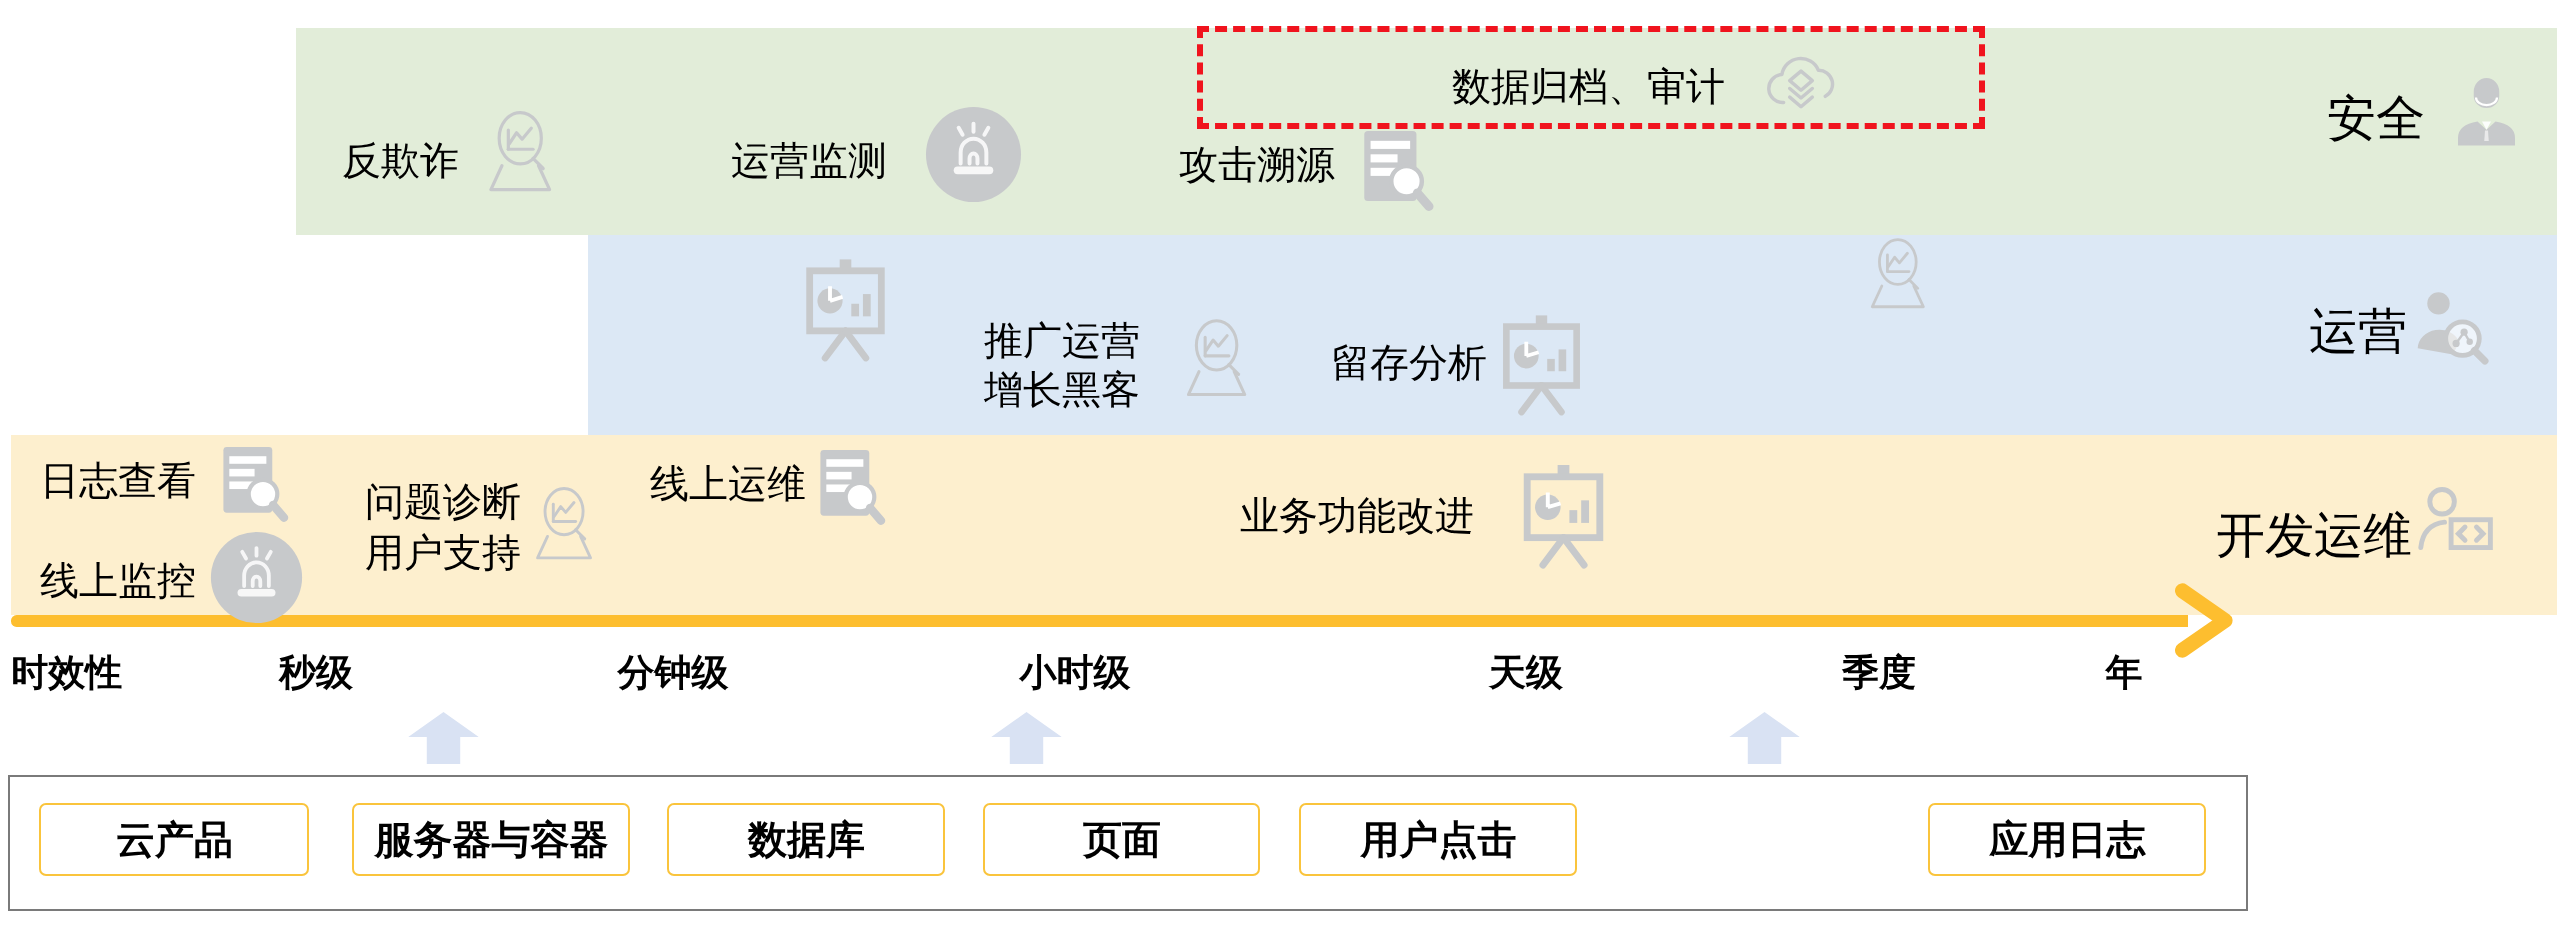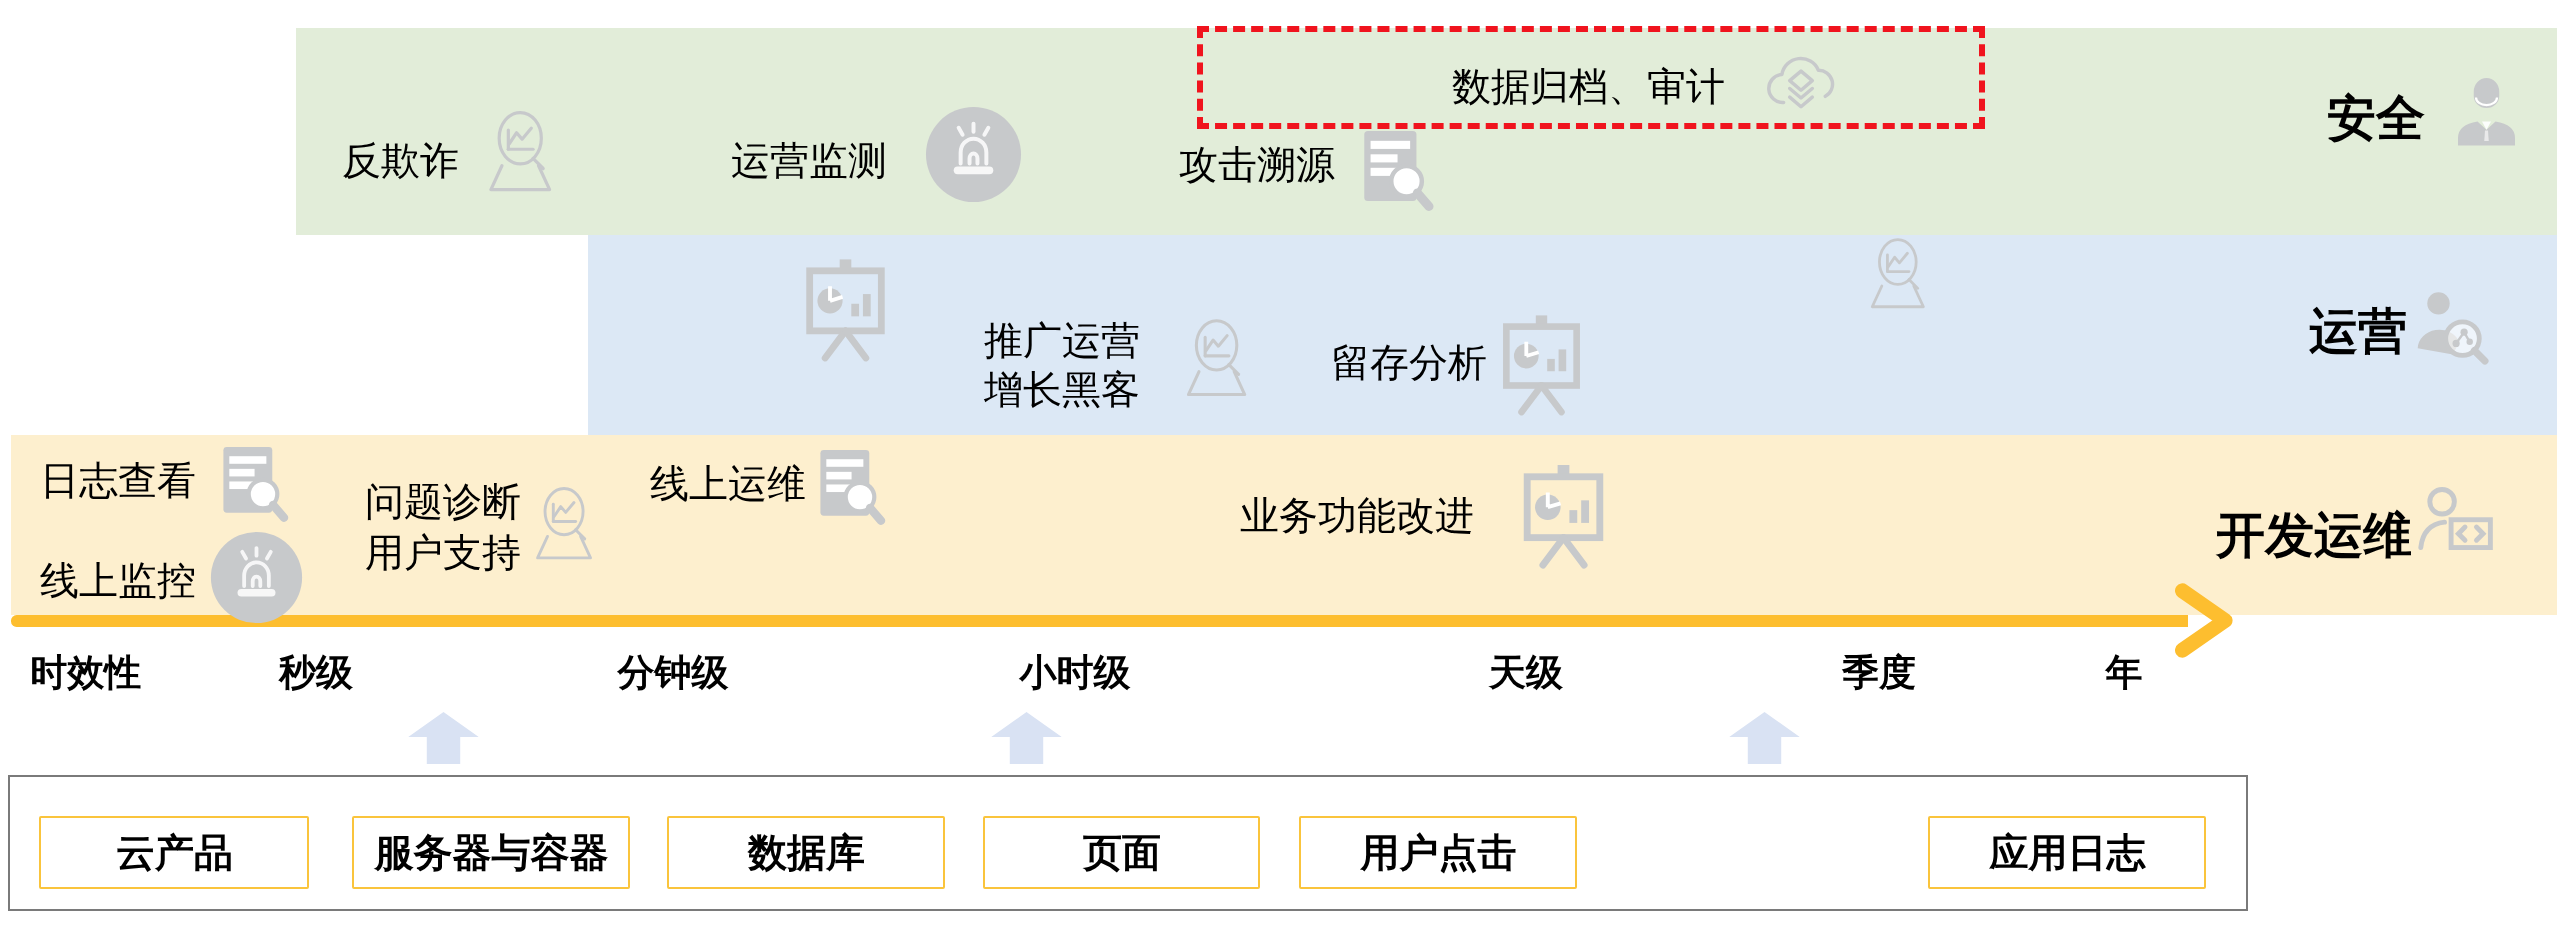--- a/index.html
+++ b/index.html
@@ -4,35 +4,35 @@
 <style>
   html,body{margin:0;padding:0;background:#fff;}
   .stage{position:relative;width:2576px;height:933px;background:#ffffff;overflow:hidden;
          font-family:"Liberation Sans",sans-serif;color:#000;}
   .band{position:absolute;}
   .band-security{left:296px;top:28px;width:2261px;height:207px;background:#E2EDD9;}
   .band-operations{left:588px;top:235px;width:1969px;height:200px;background:#DCE8F5;}
   .band-devops{left:11.2px;top:435px;width:2546px;height:180px;background:#FDEFCE;}
   .item{position:absolute;font-weight:normal;font-size:39px;line-height:49px;white-space:nowrap;z-index:2;}
   .item .ln{display:block;}
-  .sect{position:absolute;font-weight:bold;font-size:49px;line-height:54px;white-space:nowrap;z-index:2;}
+  .sect{position:absolute;font-weight:normal;font-size:49px;line-height:54px;white-space:nowrap;z-index:2;}
   .icon{position:absolute;color:#C7C9CB;z-index:2;}
   .dashed-box{position:absolute;left:1197px;top:26px;width:776px;height:91px;
               border:6.5px dashed #F0141E;background:transparent;z-index:1;}
   .axis-bar{position:absolute;left:11.2px;top:615px;width:2177px;height:12px;background:#FDBE2F;
             border-radius:5.6px 0 0 5.6px;z-index:1;}
   .axis-head{position:absolute;left:2175px;top:583px;z-index:1;}
   .tick{position:absolute;top:648px;font-size:37px;font-weight:bold;white-space:nowrap;
         transform:translateX(-50%);}
-  .axis-name{position:absolute;left:11.2px;top:648px;font-size:37px;font-weight:bold;white-space:nowrap;margin-left:19px;}
+  .axis-name{position:absolute;left:11.2px;top:648px;font-size:37px;font-weight:bold;white-space:nowrap;}
   .uparrow{position:absolute;top:712px;color:#D9E2F3;}
   .src-wrap{position:absolute;left:8.4px;top:775px;width:2236px;height:132px;background:#fff;
             border:2.8px solid #7A7A7A;}
-  .src-box{position:absolute;top:39px;height:69px;display:flex;align-items:center;justify-content:center;
-           background:#fff;border:2.8px solid #FAC43C;border-radius:2px;
+  .src-box{position:absolute;top:26px;height:69px;display:flex;align-items:center;justify-content:center;
+           background:#fff;border:2.8px solid #FAC43C;border-radius:7px;
            font-size:39px;font-weight:bold;white-space:nowrap;}
 </style>
 </head>
 <body>
 
 <svg width="0" height="0" style="position:absolute" aria-hidden="true">
   <defs>
     <symbol id="i-magchart" viewBox="0 0 110 96">
       <g fill="none" stroke="currentColor" stroke-width="3.5" stroke-linecap="round" stroke-linejoin="round">
         <ellipse cx="46" cy="33" rx="23" ry="28"></ellipse>

